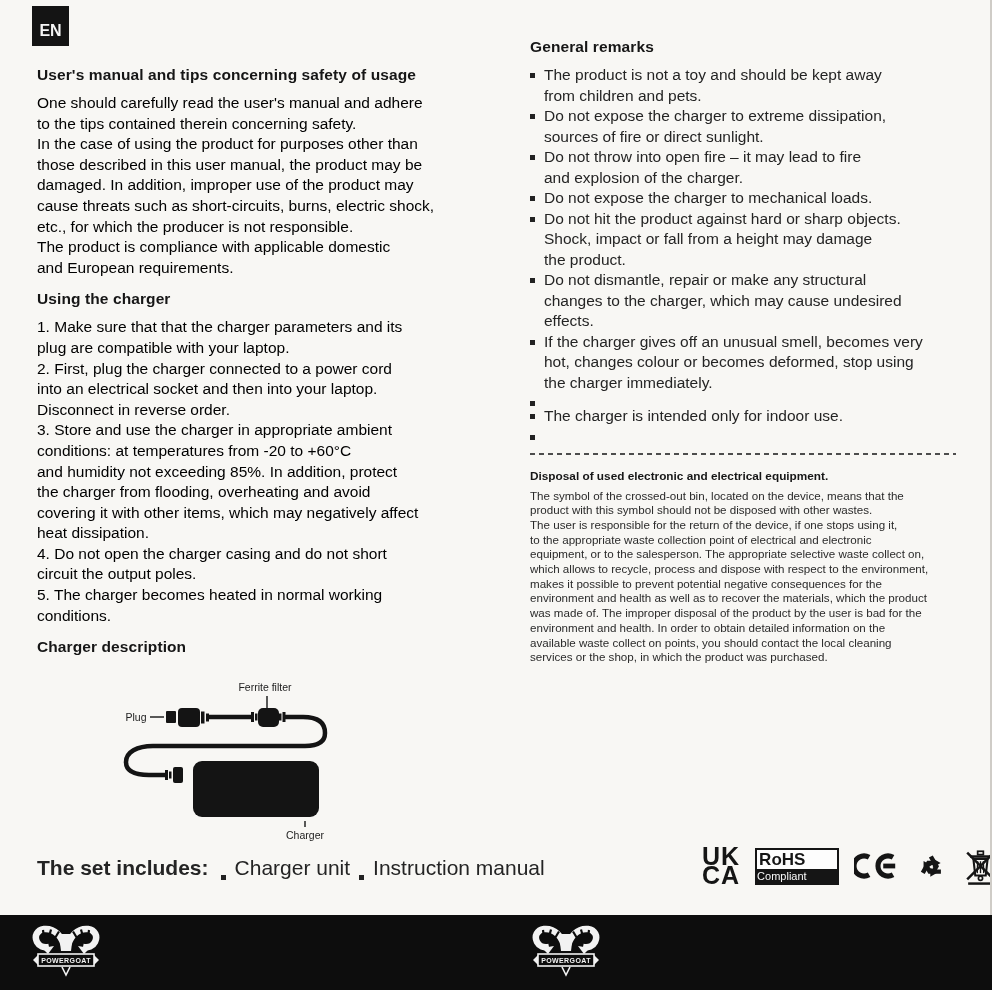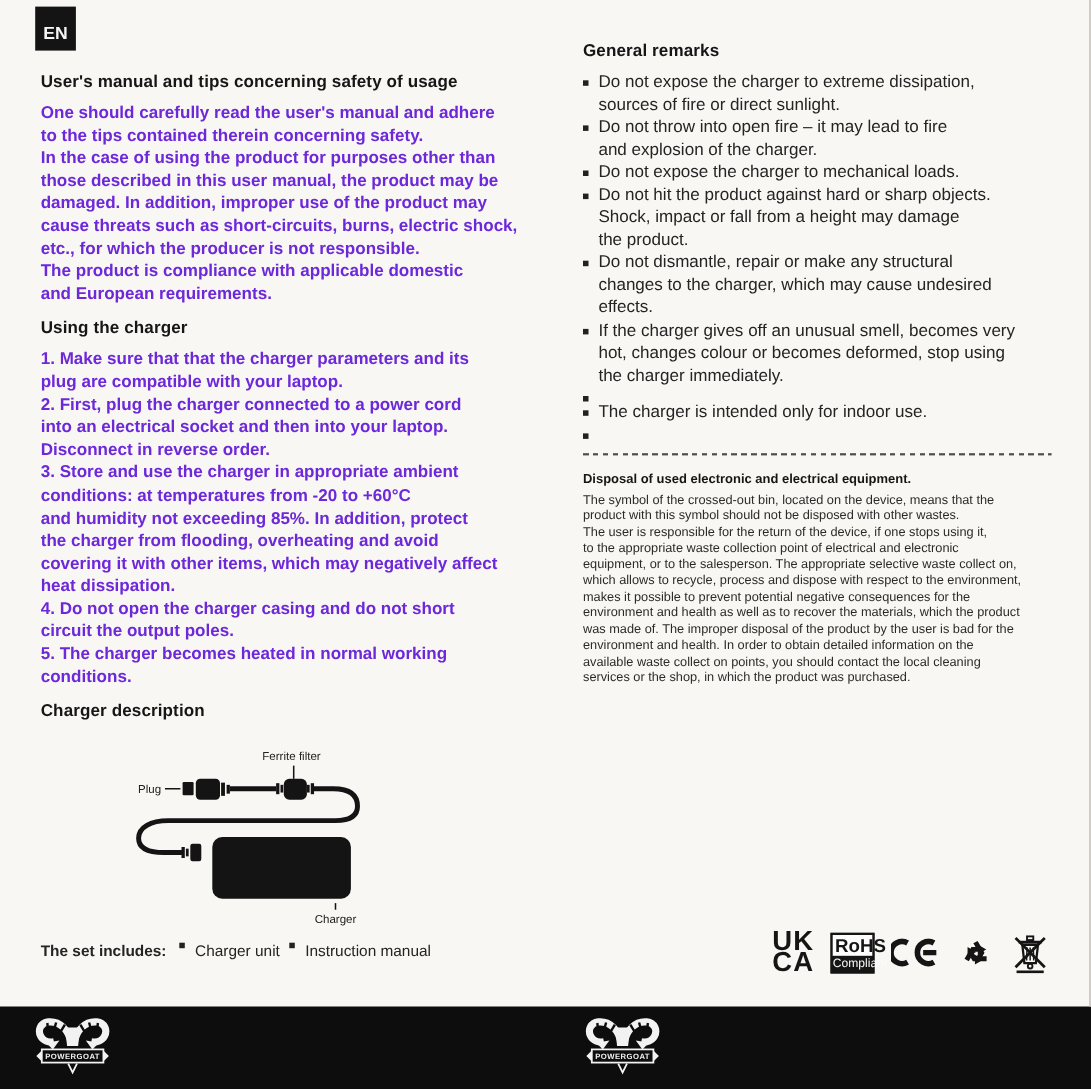--- a/index.html
+++ b/index.html
@@ -19,46 +19,46 @@
   .en-badge{
     position:absolute; left:32px; top:6px; width:37px; height:40px;
     background:#141414; color:#f5f5f5;
     font-weight:bold; font-size:16px;
     display:flex; align-items:center; justify-content:center;
     padding-top:10px;
   }
   h2{ font-size:15.5px; font-weight:bold; color:#161616; letter-spacing:.1px; margin:0 0 9px; }
   .body{
     font-size:15.5px; line-height:20.6px; white-space:pre-line;
-    color:#6d28d9; margin:0 0 12px;font-weight:bold;
+    color:#000000; margin:0 0 12px;
   }
   .col-left{ position:absolute; left:37px; top:66px; width:440px; }
   .col-right{ position:absolute; left:530px; top:38px; width:436px; }
   .bullets{ margin-top:2px; }
   .bullet-item{ display:flex; gap:9px; }
   .sq{ width:5px; height:5px; background:#222; display:inline-block; flex:0 0 auto; margin-top:8px; }
   .bullet-text{ font-size:15.5px; line-height:20.5px; white-space:pre-line; color:#242424; }
   .dashed-sep{
     margin:13px 0 0; height:2px; width:426px;
     background:repeating-linear-gradient(90deg,#4d4d4d 0 5px,transparent 5px 9px);
   }
   .small-heading{ margin:14px 0 6px; font-size:11.8px; font-weight:bold; color:#161616; }
   .small-body{ font-size:11.6px; line-height:14.7px; white-space:pre-line; color:#2a2a2a; }
   .diagram{ margin-top:4px; }
   .dlabel{ font-family:"Liberation Sans", sans-serif; font-size:10.5px; fill:#222; }
   .set-line{
     position:absolute; left:37px; top:856px;
-    display:flex; align-items:flex-start; gap:9px; font-size:14px; color:#242424;
+    display:flex; align-items:flex-end; gap:9px; font-size:21px; color:#242424;
   }
   .set-line .label{ font-weight:bold; margin-right:3px; }
   .set-line .sq{ margin-top:1px; }
   
   .certs{ position:absolute; left:702px; top:847px; display:flex; align-items:center; gap:15px; }
   .ukca{ display:flex; flex-direction:column; font-weight:bold; font-size:25px; line-height:19px; color:#151515; letter-spacing:1px; }
-  .rohs{ border:2.5px solid #151515; background:#151515; width:40px; text-align:left; }
+  .rohs{ border:2.5px solid #151515; background:#151515; width:84px; text-align:left; }
   .rohs .rt{ display:block; background:#fdfdfd; color:#151515; font-weight:bold; font-size:17px; line-height:19px; padding:0 2px; }
   .rohs .rb{ display:block; background:#151515; color:#fbfbfb; font-size:11px; line-height:14px; }
   
   .footer{
     position:absolute; left:0; top:915px; width:992px; height:75px;
     background:#0d0d0d;
   }
   .footer .goat-1{ position:absolute; left:32px; top:9px; }
   .footer .goat-2{ position:absolute; left:532px; top:9px; }
   .goat-banner-text{ font-family:"Liberation Sans", sans-serif; font-weight:bold; font-size:7px; letter-spacing:.4px; fill:#f2f2f2; }
@@ -148,20 +148,25 @@
     <span>Charger unit</span>
     <span class="sq"></span>
     <span>Instruction manual</span>
   </div>
 
   <section class="col-right">
     <h2>General remarks</h2>
     <div class="bullets">
       <div class="bullet-item">
           <span class="sq"></span>
+          <span class="bullet-text">The product is not a toy and should be kept away
+from children and pets.</span>
+        </div>
+      <div class="bullet-item">
+          <span class="sq"></span>
           <span class="bullet-text">Do not expose the charger to extreme dissipation,
 sources of fire or direct sunlight.</span>
         </div>
       <div class="bullet-item">
           <span class="sq"></span>
           <span class="bullet-text">Do not throw into open fire – it may lead to fire
 and explosion of the charger.</span>
         </div>
       <div class="bullet-item">
           <span class="sq"></span>

